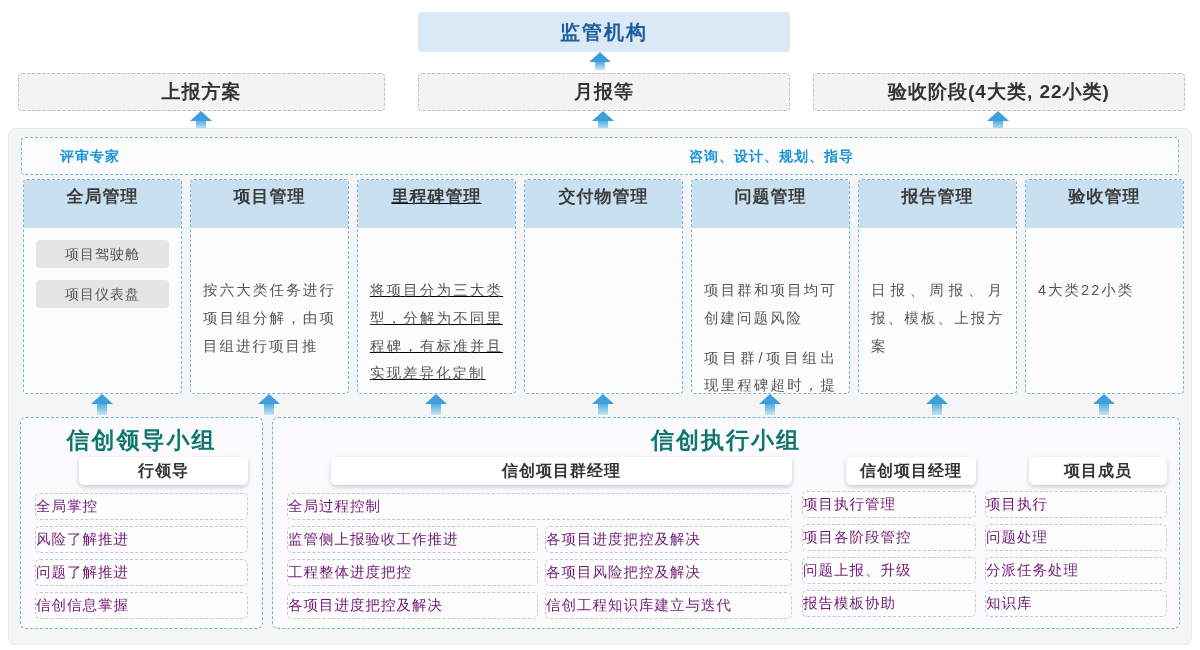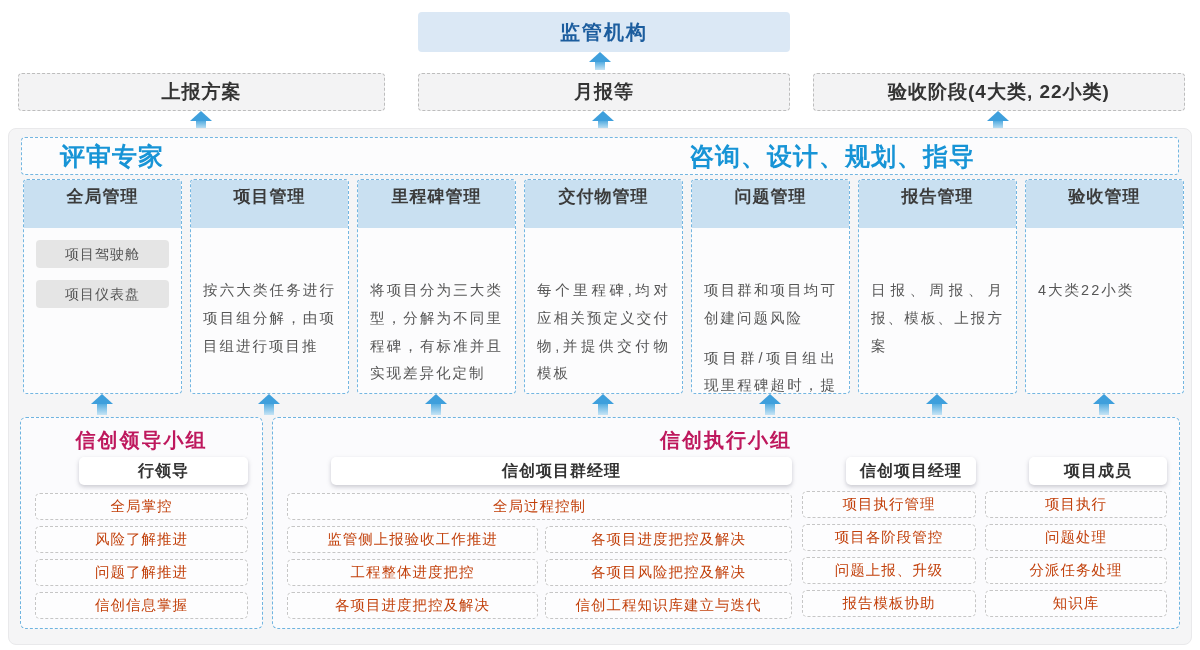--- a/index.html
+++ b/index.html
@@ -33,55 +33,55 @@
 
   
   #panel{position:absolute;left:8px;top:128px;width:1184px;height:517px;
     box-sizing:border-box;background:#f5f5f6;border:1px solid #e9e9eb;
     border-radius:8px;}
 
   
   #band{position:absolute;left:12px;top:8px;width:1158px;height:38px;
     box-sizing:border-box;background:#fcfcfd;border:1px dashed #73b6e1;
     border-radius:4px;}
-  .band-label{position:absolute;top:0;line-height:36px;font-size:25px;
+  .band-label{position:absolute;top:0;line-height:36px;font-size:14px;
     font-weight:bold;color:#1794d6;letter-spacing:1px;white-space:nowrap;}
   #band-left{left:38px;}
   #band-right{left:667px;}
 
   
   .col{position:absolute;top:50px;width:159px;height:215px;box-sizing:border-box;
     background:#fcfcfd;border:1px dashed #73b6e1;border-radius:4px;overflow:hidden;}
   .col-h{height:48px;line-height:33px;background:#c9e0f1;text-align:center;
     font-size:17px;font-weight:bold;color:#3b3b3b;letter-spacing:1px;}
   .col-b{padding:9px 12px;font-size:14.5px;color:#565656;line-height:1.92;
     text-align:justify;letter-spacing:2px;margin-top:40px;}
   .col-b p{margin:0 0 12px;}
   .gray-item{margin:12px 12px 0;height:28px;line-height:28px;background:#e5e5e5;
     border-radius:4px;text-align:center;font-size:14px;color:#555;letter-spacing:1px;}
-  #col0{left:14px;} #col1{left:181px;} #col2{left:348px;} #col3{left:515px;}
+  #col0{left:14px;} #col1{left:181px;} #col2{left:348px;text-decoration:underline;} #col3{left:515px;}
   #col4{left:682px;} #col5{left:849px;} #col6{left:1016px;}
 
   
   .a-col{top:265px;}
   #ac0{left:82px;} #ac1{left:249px;} #ac2{left:416px;} #ac3{left:583px;}
   #ac4{left:750px;} #ac5{left:917px;} #ac6{left:1084px;}
 
   
   .group{position:absolute;top:288px;height:212px;box-sizing:border-box;
     background:#fbfbfd;border:1px dashed #6fb4e0;border-radius:6px;}
   #group-leader{left:11px;width:243px;}
   #group-exec{left:263px;width:908px;}
   .group-title{margin-top:7px;height:30px;line-height:30px;text-align:center;
-    font-size:20px;font-weight:bold;color:#be185d;letter-spacing:2px;}
+    font-size:23px;font-weight:bold;color:#0f766e;letter-spacing:2px;}
   .role-box{background:#ffffff;border-radius:5px;height:28px;line-height:28px;
     text-align:center;font-size:16px;font-weight:bold;color:#333;
     box-shadow:0 2px 4px rgba(110,110,125,.35);letter-spacing:1px;margin-left:44px;}
   .d-item{box-sizing:border-box;border:1px dashed #c6c6c6;border-radius:5px;
-    height:27px;line-height:25px;text-align:center;font-size:14.5px;color:#c2410c;
+    height:27px;line-height:25px;text-align:left;font-size:14.5px;color:#701a75;
     background:rgba(255,255,255,.55);letter-spacing:1px;white-space:nowrap;overflow:hidden;}
   #leader-inner{padding:2px 14px 0;}
   #leader-inner .role-box{margin-bottom:8px;}
   #leader-inner .d-item{margin-top:6px;}
 
   .sub{position:absolute;top:39px;}
   #sub-pgm{left:14px;width:505px;}
   #sub-pm{left:529px;width:174px;}
   #sub-mem{left:712px;width:182px;}
   #pgm-grid{margin-top:8px;display:grid;grid-template-columns:251px 1fr;
@@ -137,21 +137,20 @@
       <div class="col-b">按六大类任务进行项目组分解，由项目组进行项目推</div>
     </div>
 
     <div id="col2" class="col">
       <div class="col-h">里程碑管理</div>
       <div class="col-b">将项目分为三大类型，分解为不同里程碑，有标准并且实现差异化定制</div>
     </div>
 
     <div id="col3" class="col">
       <div class="col-h">交付物管理</div>
-      <div class="col-b">每个里程碑,均对应相关预定义交付物,并提供交付物模板</div>
     </div>
 
     <div id="col4" class="col">
       <div class="col-h">问题管理</div>
       <div class="col-b">
         <p>项目群和项目均可创建问题风险</p>
         <p>项目群/项目组出现里程碑超时，提交问题风险进行说明和解决</p>
       </div>
     </div>
 

